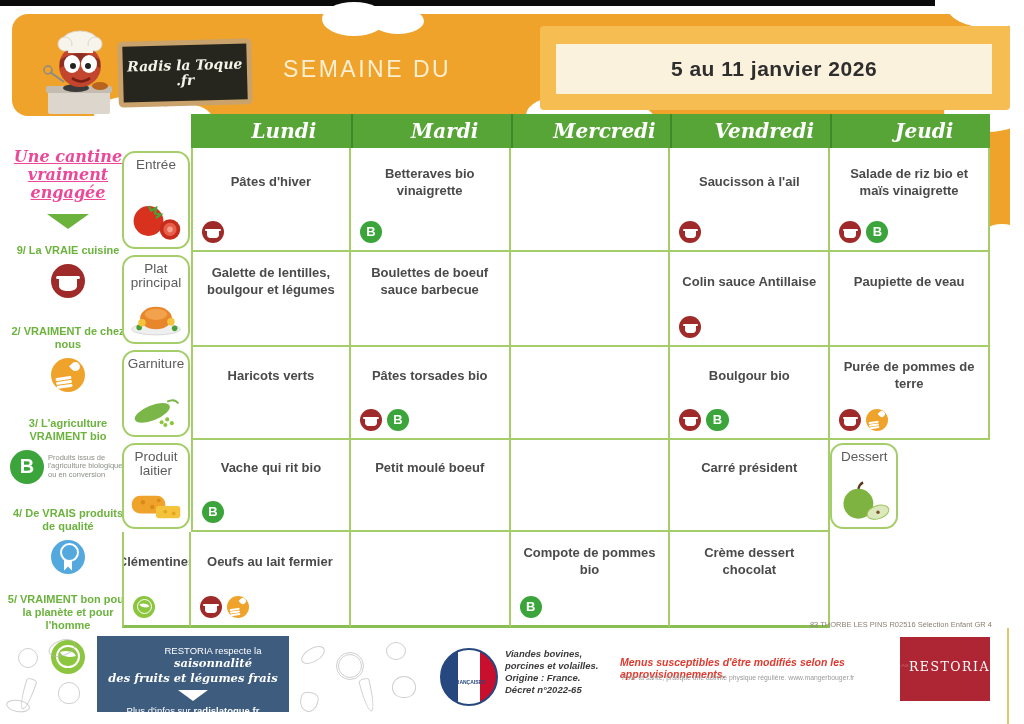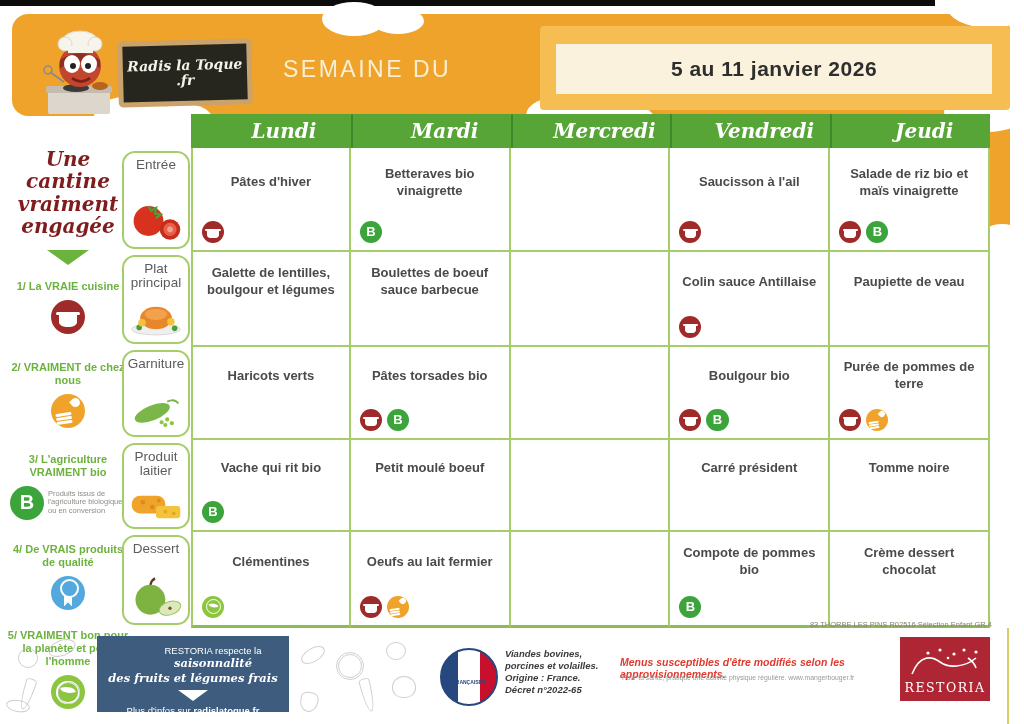--- a/index.html
+++ b/index.html
@@ -16,21 +16,21 @@
   .datebox{position:absolute;left:556px;top:44px;width:436px;height:50px;background:#FAF2DC;display:flex;align-items:center;justify-content:center;z-index:3;}
   .datebox span{font-size:21px;font-weight:bold;color:#2e2e2e;letter-spacing:.5px;}
   .semaine{position:absolute;left:283px;top:56px;font-size:23px;color:#FAEFD2;letter-spacing:2.5px;z-index:3;}
   .cloud{position:absolute;background:#fff;border-radius:50%;z-index:2;}
   .board{position:absolute;left:118px;top:40px;width:124px;height:56px;background:#26261E;border:5px solid #C9A36B;border-radius:5px;transform:rotate(-1.5deg);display:flex;align-items:center;justify-content:center;z-index:3;}
   .board div{color:#F5F2E8;font-size:14px;text-align:center;line-height:1.1;}
   .mascot{position:absolute;left:38px;top:28px;z-index:3;}
 
   
   .sb{position:absolute;left:6px;top:148px;width:124px;text-align:center;z-index:4;}
-  .sb-title{font-size:20px;color:#7f1d1d;line-height:1.12;}
+  .sb-title{font-size:16px;color:#ec4899;line-height:1.12;text-decoration:underline;}
   .sb-tri{width:0;height:0;border-left:21px solid transparent;border-right:21px solid transparent;border-top:15px solid #6CB33E;margin:12px auto 0;}
   .sb-label{font-size:11px;font-weight:bold;color:#6CB33E;line-height:1.2;}
   .sb-icons{display:flex;justify-content:center;gap:6px;font-size:20px;margin-top:7px;}
   .sb-bio-row{display:flex;align-items:center;gap:4px;margin-top:6px;padding-left:4px;text-align:left;}
   .sb-note{font-size:7.5px;color:#8B8F86;line-height:1.15;}
   .m1{margin-top:15px;}.m2{margin-top:27px;}.m3{margin-top:25px;}.m4{margin-top:23px;}.m5{margin-top:19px;}
 
   
   .badge{position:relative;display:inline-flex;align-items:center;justify-content:center;width:1.7em;height:1.7em;border-radius:50%;color:#fff;font-weight:bold;flex:none;}
   .badge-pot{background:#9E2B29;}
@@ -70,21 +70,21 @@
   .bb2{font-size:11.5px;margin-top:1px;}
   .bb-tri{width:0;height:0;border-left:15px solid transparent;border-right:15px solid transparent;border-top:11px solid #fff;margin:5px auto 4px;}
   .bb3{font-size:9.5px;text-align:center;}
   .doodle{position:absolute;border:1.5px solid #B5B5B5;opacity:.65;z-index:5;}
   .viandes{position:absolute;left:440px;top:648px;width:54px;height:54px;border-radius:50%;border:2px solid #27477F;background:linear-gradient(90deg,#27477F 0 30%,#fff 30% 70%,#C8102E 70% 100%);overflow:hidden;z-index:6;}
   .viandes .vtxt{position:absolute;left:0;right:0;top:15px;text-align:center;font-family:"DejaVu Serif",serif;font-weight:bold;color:#C8102E;font-size:13px;padding-left:47px;}
   .viandes .vtxt2{position:absolute;left:0;right:0;top:29px;text-align:center;color:#27477F;font-size:5px;font-weight:bold;}
   .meat{position:absolute;left:505px;top:648px;width:120px;font-size:9.5px;font-style:italic;font-weight:bold;color:#3a3a3a;line-height:1.25;z-index:6;}
   .disc1{position:absolute;left:620px;top:656px;width:268px;font-size:10.5px;font-weight:bold;font-style:italic;color:#E03A2F;z-index:6;}
   .disc2{position:absolute;left:622px;top:674px;width:260px;font-size:6.8px;color:#9a9a9a;z-index:6;}
-  .restoria{position:absolute;left:900px;top:637px;width:90px;height:64px;background:#AE2633;display:flex;flex-direction:column;align-items:center;justify-content:flex-end;padding-bottom:6px;box-sizing:border-box;z-index:6;}
+  .restoria{position:absolute;left:900px;top:637px;width:90px;height:64px;background:#AE2633;display:flex;flex-direction:row;align-items:center;justify-content:flex-end;padding-bottom:6px;box-sizing:border-box;z-index:6;}
   .restoria .rtxt{color:#fff;font-family:"DejaVu Serif",serif;font-size:12.5px;letter-spacing:1.5px;}
   .edgeline{position:absolute;left:1007px;top:628px;width:2px;height:96px;background:#D9CC66;z-index:1;}
 </style>
 </head>
 <body>
 
 <div class="scanbar" style="left:0;top:0;width:935px;height:6px;"></div>
 <div class="scanbar" style="left:948px;top:0;width:34px;height:8px;"></div>
 <div class="scanbar" style="left:1014px;top:0;width:10px;height:6px;"></div>
 
@@ -126,21 +126,21 @@
 </svg>
 
 <div class="board">
   <div class="cursive">Radis la Toque .fr</div>
 </div>
 
 <div class="sb">
   <div class="sb-title cursive">Une cantine vraiment engagée</div>
   <div class="sb-tri"></div>
   <div class="m1">
-    <div class="sb-label">1/ La VRAIE cuisine</div>
+    <div class="sb-label">9/ La VRAIE cuisine</div>
     <div class="sb-icons">
         <span class="badge badge-pot"></span>
       </div>
   </div>
   <div class="m2">
     <div class="sb-label">2/ VRAIMENT de chez nous</div>
     <div class="sb-icons">
         <span class="badge badge-local"></span>
       </div>
   </div>
@@ -322,24 +322,20 @@
     <div class="cell-icons"></div>
   </div>
   <div class="day-cell">
     <div class="cell-text"></div>
     <div class="cell-icons"></div>
   </div>
   <div class="day-cell">
     <div class="cell-text">Carré président</div>
     <div class="cell-icons"></div>
   </div>
-  <div class="day-cell">
-    <div class="cell-text">Tomme noire</div>
-    <div class="cell-icons"></div>
-  </div>
 
   <div class="label-wrap">
     <div class="row-label-box">
       <div class="row-label">Dessert</div>
       <svg width="56" height="44" viewBox="0 0 60 44">
         <circle cx="24" cy="25" r="16" fill="#7FB341"></circle>
         <path d="M24 9 q1 -5 5 -7" stroke="#5B3A1E" stroke-width="2.5" fill="none"></path>
         <ellipse cx="45" cy="34" rx="12" ry="7" fill="#DCE9BC" stroke="#9BC15C" transform="rotate(-18 45 34)"></ellipse>
         <circle cx="45" cy="34" r="1.8" fill="#7A5230"></circle>
       </svg>

